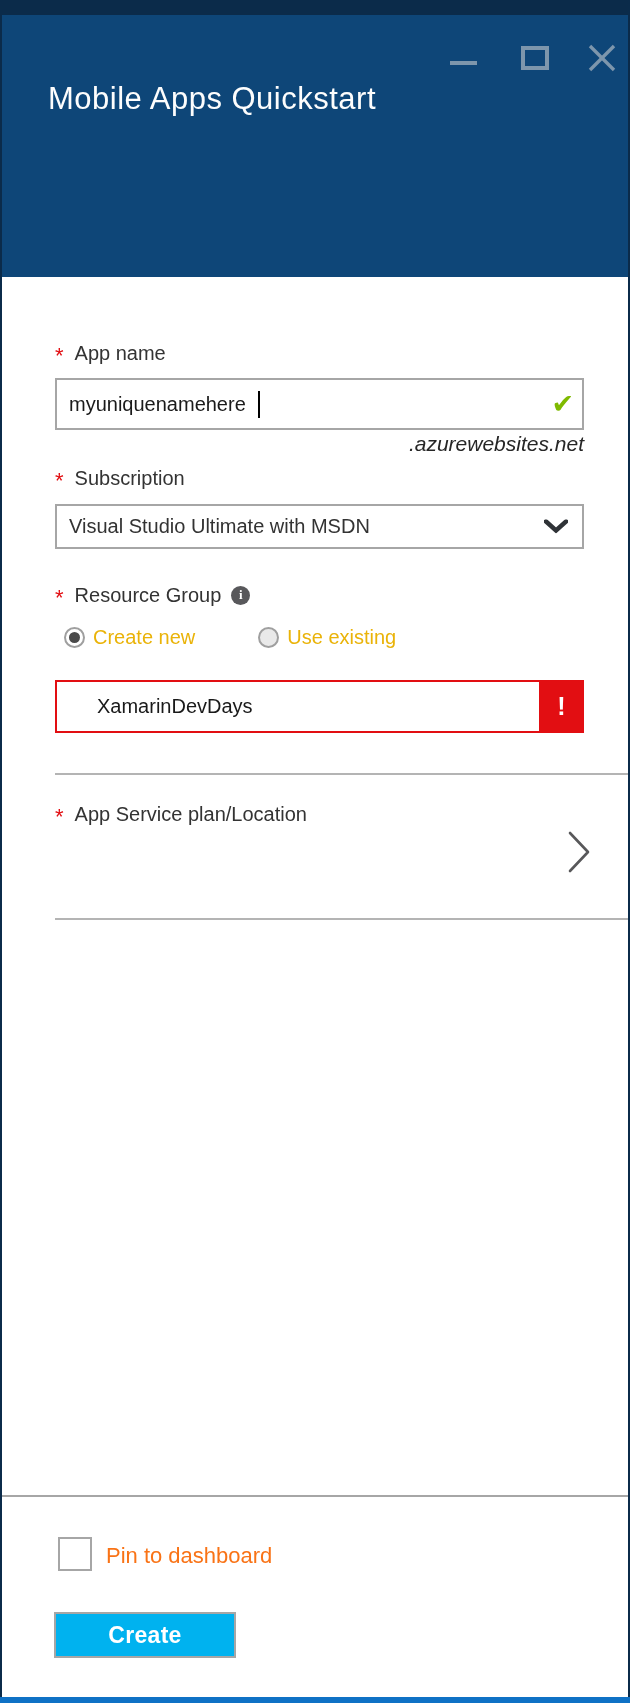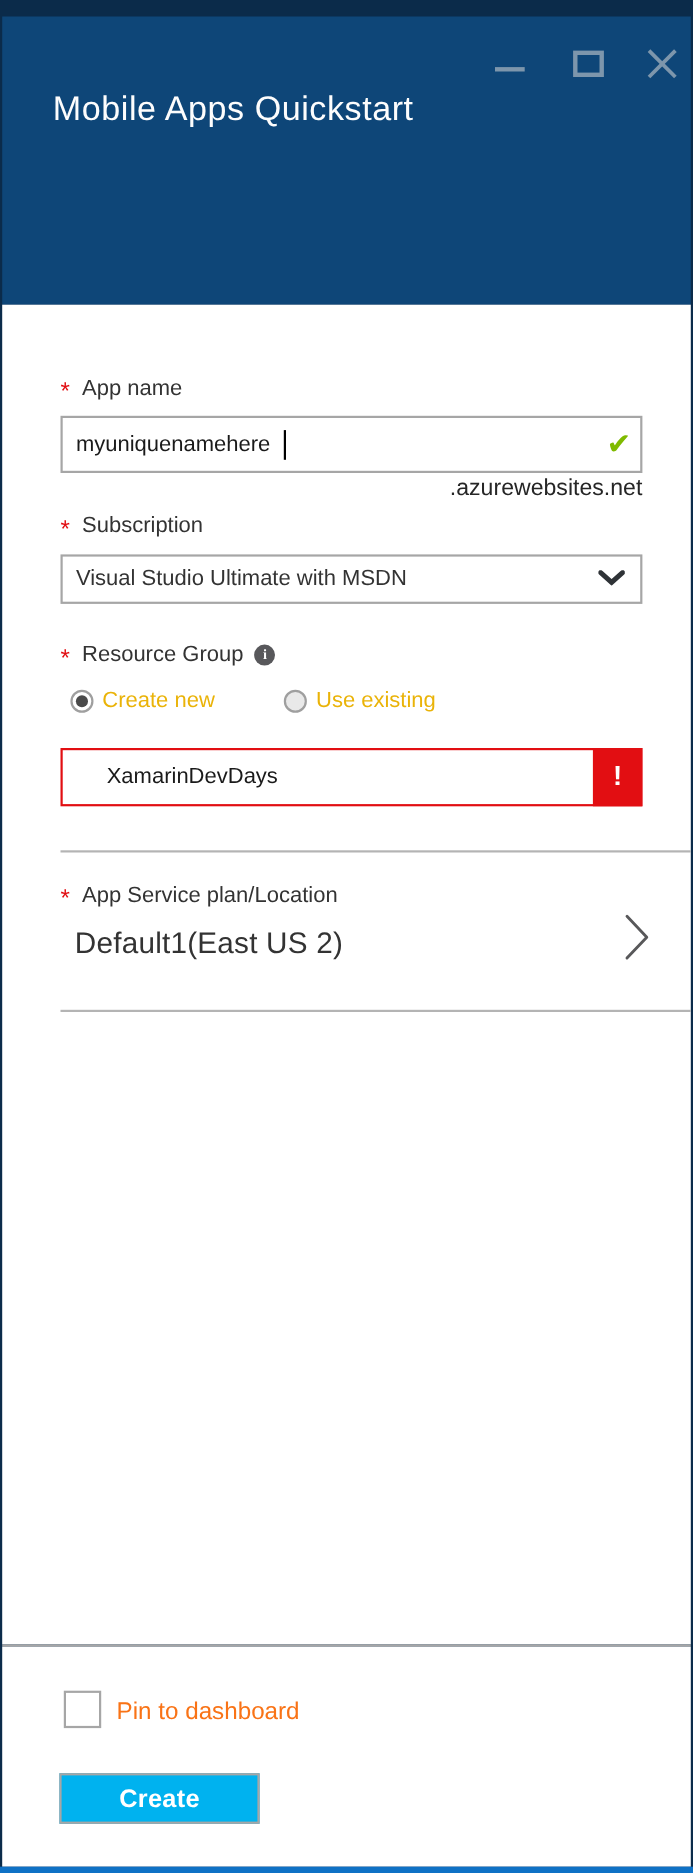--- a/index.html
+++ b/index.html
@@ -33,21 +33,21 @@
     border:2px solid #a6a6a6;display:flex;align-items:center;
     padding:0 46px 0 12px;font-size:20px;color:#1a1a1a;gap:11px;
   }
   .textbox.error{border-color:#e20e12;height:53px;}
   .caret{display:inline-block;width:2px;height:27px;background:#000;margin-left:1px;}
   .valid-check{position:absolute;right:8px;top:50%;transform:translateY(-50%);
     color:#7fba00;font-size:27px;font-weight:bold;line-height:1;}
   .error-badge{position:absolute;right:-2px;top:-2px;bottom:-2px;width:45px;background:#e20e12;
     display:flex;align-items:center;justify-content:center;
     color:#fff;font-weight:bold;font-size:25px;}
-  .suffix{left:55px;top:432px;width:529px;text-align:right;font-size:21px;color:#262626;}
+  .suffix{left:55px;top:432px;width:529px;text-align:right;font-size:21px;color:#262626;font-style:italic;}
 
   .dropdown{
     left:55px;top:504px;width:529px;height:45px;background:#fff;border:2px solid #a6a6a6;
     display:flex;align-items:center;padding:0 32px 0 12px;font-size:20px;color:#333;cursor:pointer;
   }
   .dd-chevron{position:absolute;right:14px;top:50%;transform:translateY(-50%);}
 
   .info-icon{width:19px;height:19px;border-radius:50%;background:#58585b;color:#fff;
     font-size:13px;font-weight:bold;display:inline-flex;align-items:center;justify-content:center;
     margin-left:10px;font-family:"Liberation Serif","DejaVu Serif",serif;}
@@ -137,21 +137,20 @@
     <span class="error-badge">!</span>
   </div>
 
   <div class="abs divider" style="top:773px;"></div>
 
   <div class="abs asp-row">
     <div class="abs label-row" style="top:12px;left:53px;">
       <span class="req">*</span>
       <span>App Service plan/Location</span>
     </div>
-    <div class="abs asp-value" style="left:66px;top:52px;">Default1(East US 2)</div>
     <div class="abs asp-chevron" style="left:564px;top:40px;">
       <svg width="26" height="44" viewBox="0 0 26 44">
         <polyline points="4,3 22,22 4,41" fill="none" stroke="#58585a" stroke-width="2.6" stroke-linecap="round" stroke-linejoin="round"></polyline>
       </svg>
     </div>
   </div>
 
   <div class="abs divider" style="top:918px;"></div>
 
   <div class="abs footer-divider"></div>

